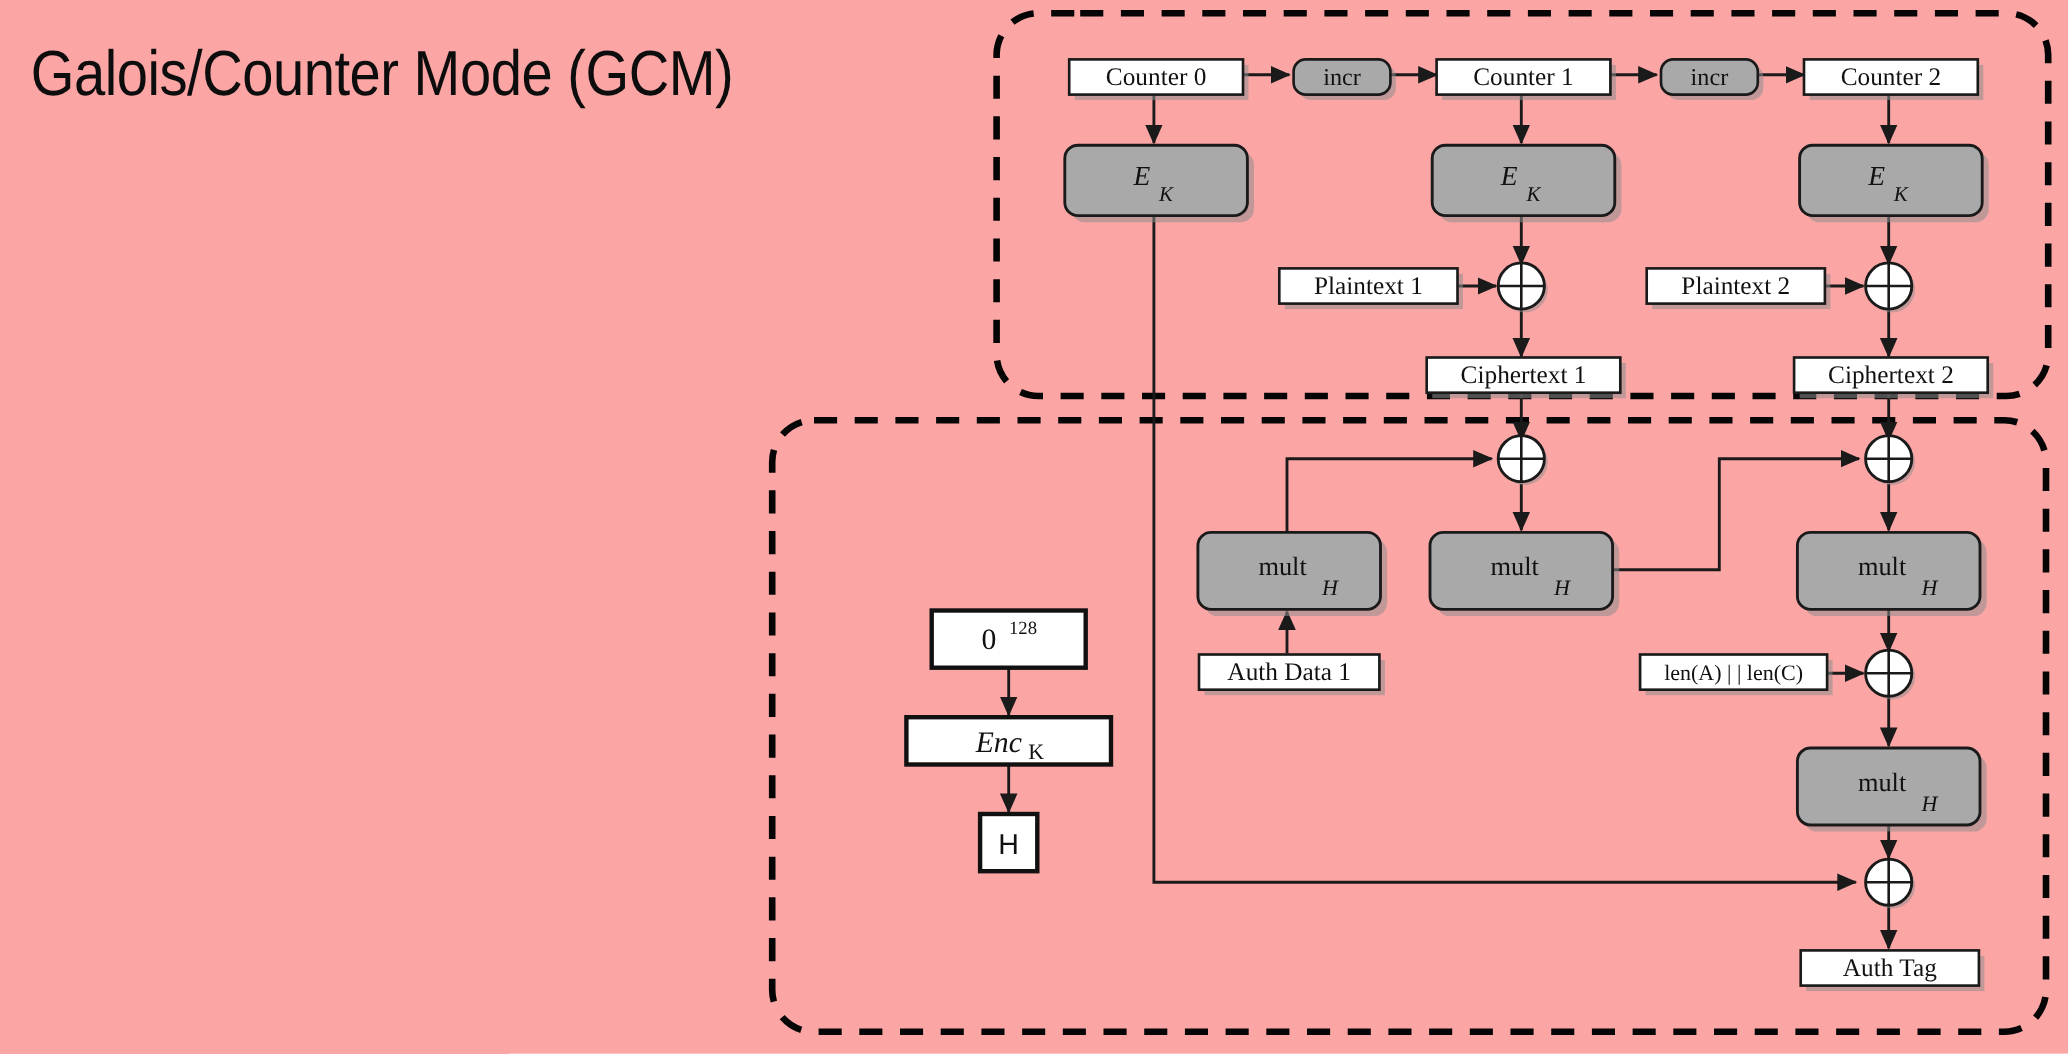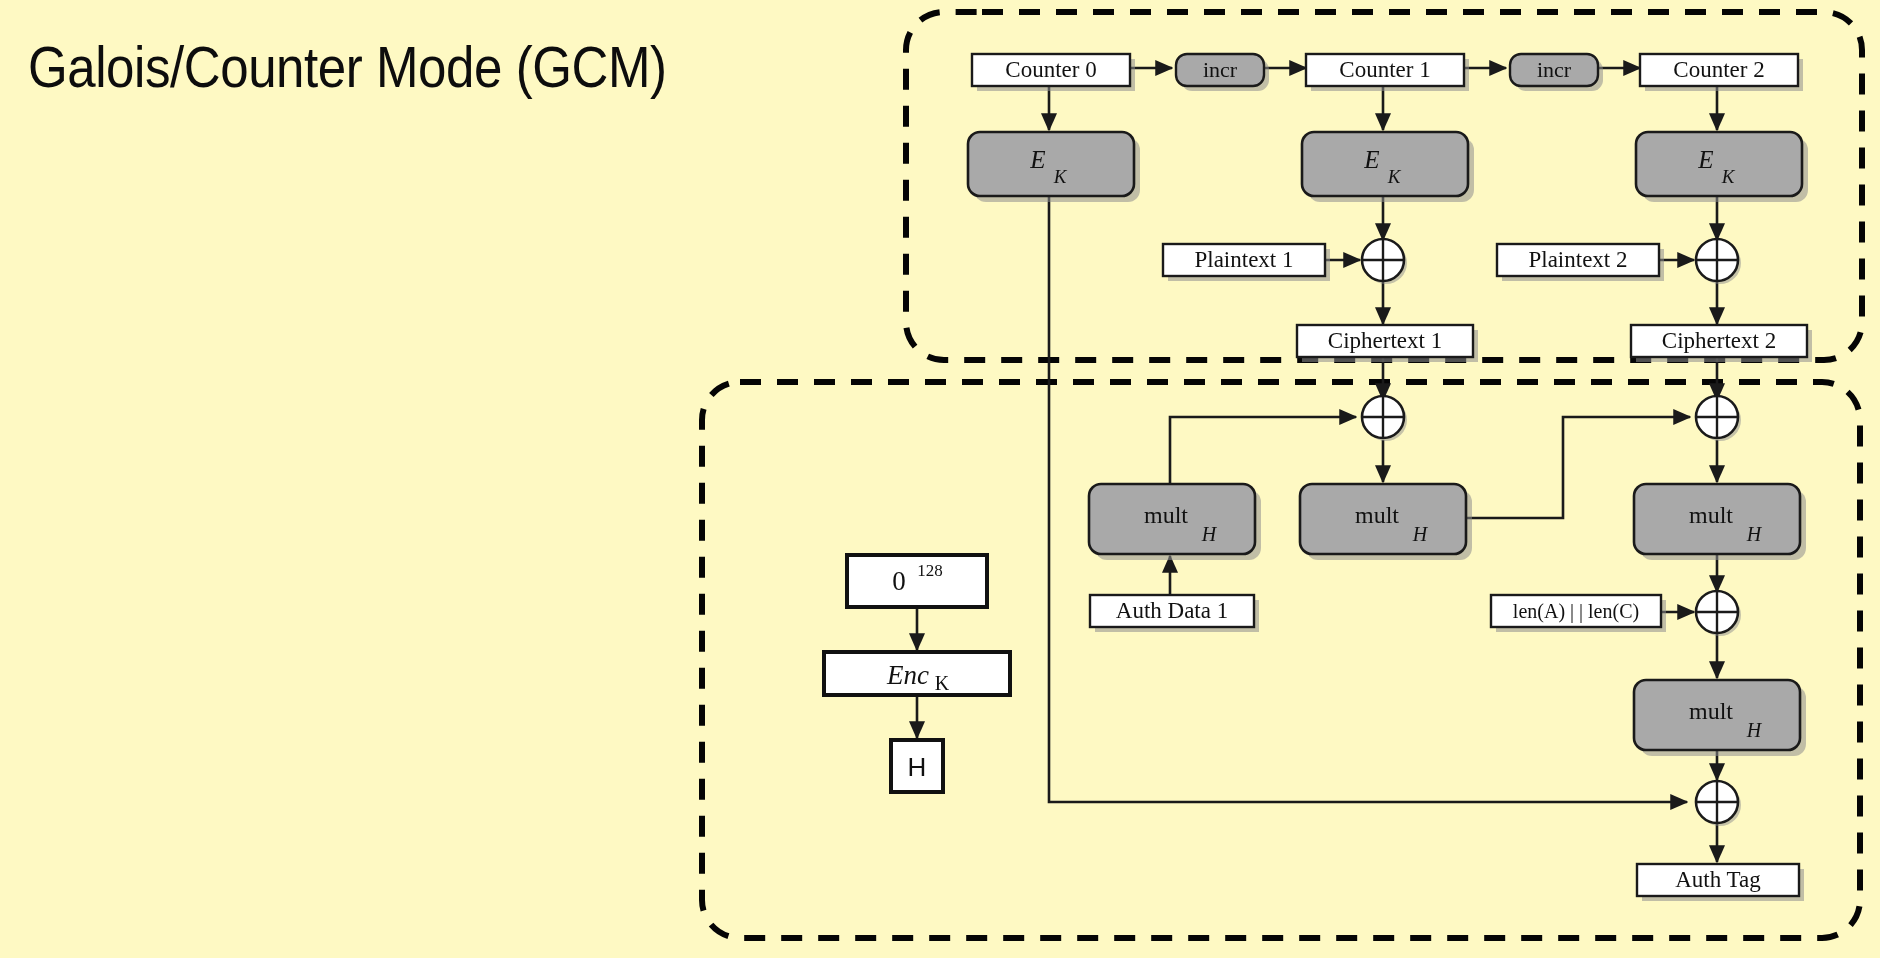--- a/index.html
+++ b/index.html
@@ -1,18 +1,18 @@
 <!DOCTYPE html>
 <html><head>
 <meta charset="utf-8">
 <style>
   html,body{margin:0;padding:0;background:#ffffff;}
   body{width:1880px;height:958px;overflow:hidden;
        font-family:"Liberation Serif",serif;}
-  #page{position:relative;width:1880px;height:958px;background:#fef9c3;}
+  #page{position:relative;width:1880px;height:958px;background:#fca5a5;}
   #title{
     position:absolute;left:28px;top:36px;
     font-family:"Liberation Sans","DejaVu Sans",sans-serif;
     font-size:58px;line-height:62px;color:#0d0d0d;
     font-weight:400;letter-spacing:-0.5px;
     transform:scaleX(0.88);transform-origin:left top;
     white-space:nowrap;
   }
   svg#diagram{position:absolute;left:0;top:0;width:1880px;height:958px;}
   .boxlabel{font-family:"Liberation Serif","DejaVu Serif",serif;fill:#111;}

